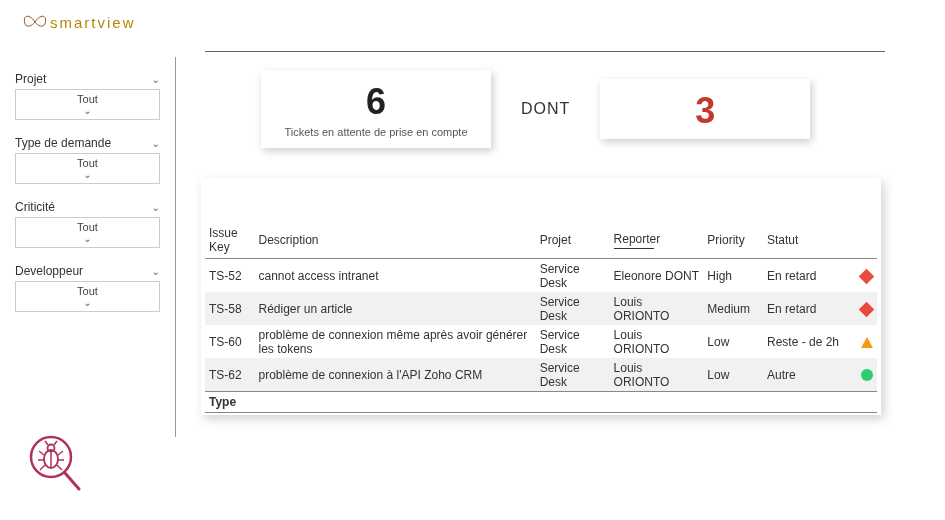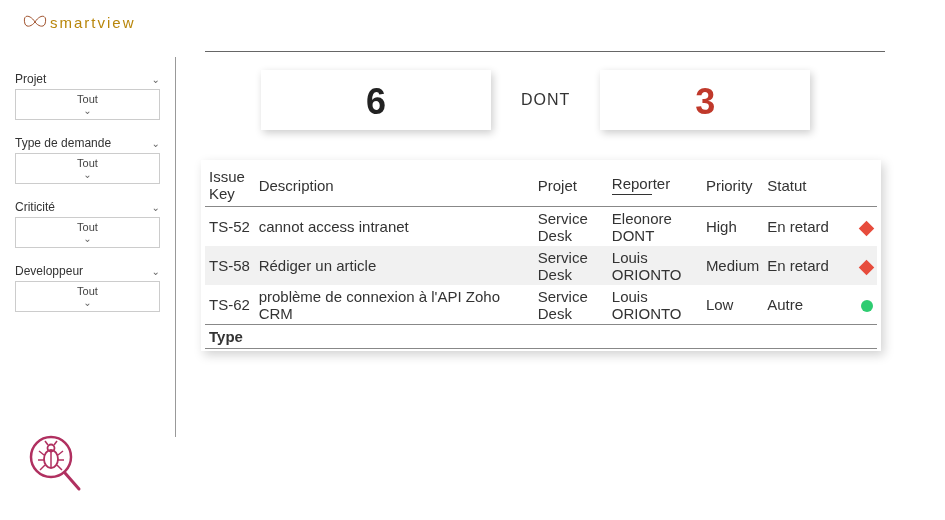--- a/index.html
+++ b/index.html
@@ -28,21 +28,21 @@
 
 .cards-row { display: flex; align-items: center; gap: 30px; margin-left: 60px; margin-bottom: 30px; }
 .card { background: #fff; box-shadow: 2px 3px 8px rgba(0,0,0,0.2); padding: 14px 22px 10px 22px; text-align: center; min-width: 230px; }
 .card-number { font-size: 36px; font-weight: 700; color: #222; line-height: 1; }
 .card-number.red { color: #c0392b; }
 .card-label { font-size: 11px; color: #555; margin-top: 6px; }
 .dont { font-size: 16px; font-weight: 400; color: #333; letter-spacing: 1px; }
 .card.narrow { min-width: 210px; }
 
 .table-wrapper { box-shadow: 3px 4px 10px rgba(0,0,0,0.18); background: #fff; width: 680px; padding: 2px 4px; }
-table { width: 100%; border-collapse: collapse; font-size: 15px; }
+table { width: 100%; border-collapse: collapse; font-size: 12px; margin-top: 40px; }
 th { text-align: left; font-weight: 400; color: #333; padding: 6px 4px 4px 4px; border-bottom: 1px solid #888; }
 th .sort-bar { display: block; width: 40px; height: 1px; background: #333; margin-top: 2px; }
 td { padding: 2.5px 4px; color: #333; border-bottom: 0; }
 tbody tr:nth-child(even) { background: #f1f1f1; }
 tbody tr:nth-child(odd) { background: #fff; }
 .total-row td { font-weight: 700; border-top: 1px solid #888; border-bottom: 1px solid #888; padding: 3px 4px; }
 .status-icon { display: inline-block; vertical-align: middle; margin-left: 6px; }
 .diamond { width: 11px; height: 11px; background: #e74c3c; transform: rotate(45deg); display: inline-block; }
 .triangle { width: 0; height: 0; border-left: 6px solid transparent; border-right: 6px solid transparent; border-bottom: 11px solid #f39c12; display: inline-block; }
 .circle { width: 12px; height: 12px; border-radius: 50%; background: #2ecc71; display: inline-block; }
@@ -113,20 +113,21 @@
       </div>
     </div>
   </div>
 
   <div class="vl"></div>
 
   <div class="content">
     <div class="cards-row">
       <div class="card">
         <div class="card-number">6</div>
+        <div class="card-label">Tickets en attente de prise en compte</div>
       </div>
       <div class="dont">DONT</div>
       <div class="card narrow">
         <div class="card-number red">3</div>
       </div>
     </div>
 
     <div class="table-wrapper">
       <table>
         <thead>
@@ -151,20 +152,29 @@
               <td><span class="status-icon diamond"></span></td>
             </tr>
             <tr>
               <td>TS-58</td>
               <td>Rédiger un article</td>
               <td>Service Desk</td>
               <td>Louis ORIONTO</td>
               <td>Medium</td>
               <td>En retard</td>
               <td><span class="status-icon diamond"></span></td>
+            </tr>
+            <tr>
+              <td>TS-60</td>
+              <td>problème de connexion même après avoir générer les tokens</td>
+              <td>Service Desk</td>
+              <td>Louis ORIONTO</td>
+              <td>Low</td>
+              <td>Reste - de 2h</td>
+              <td><span class="status-icon triangle"></span></td>
             </tr>
             <tr>
               <td>TS-62</td>
               <td>problème de connexion à l'API Zoho CRM</td>
               <td>Service Desk</td>
               <td>Louis ORIONTO</td>
               <td>Low</td>
               <td>Autre</td>
               <td><span class="status-icon circle"></span></td>
             </tr>

